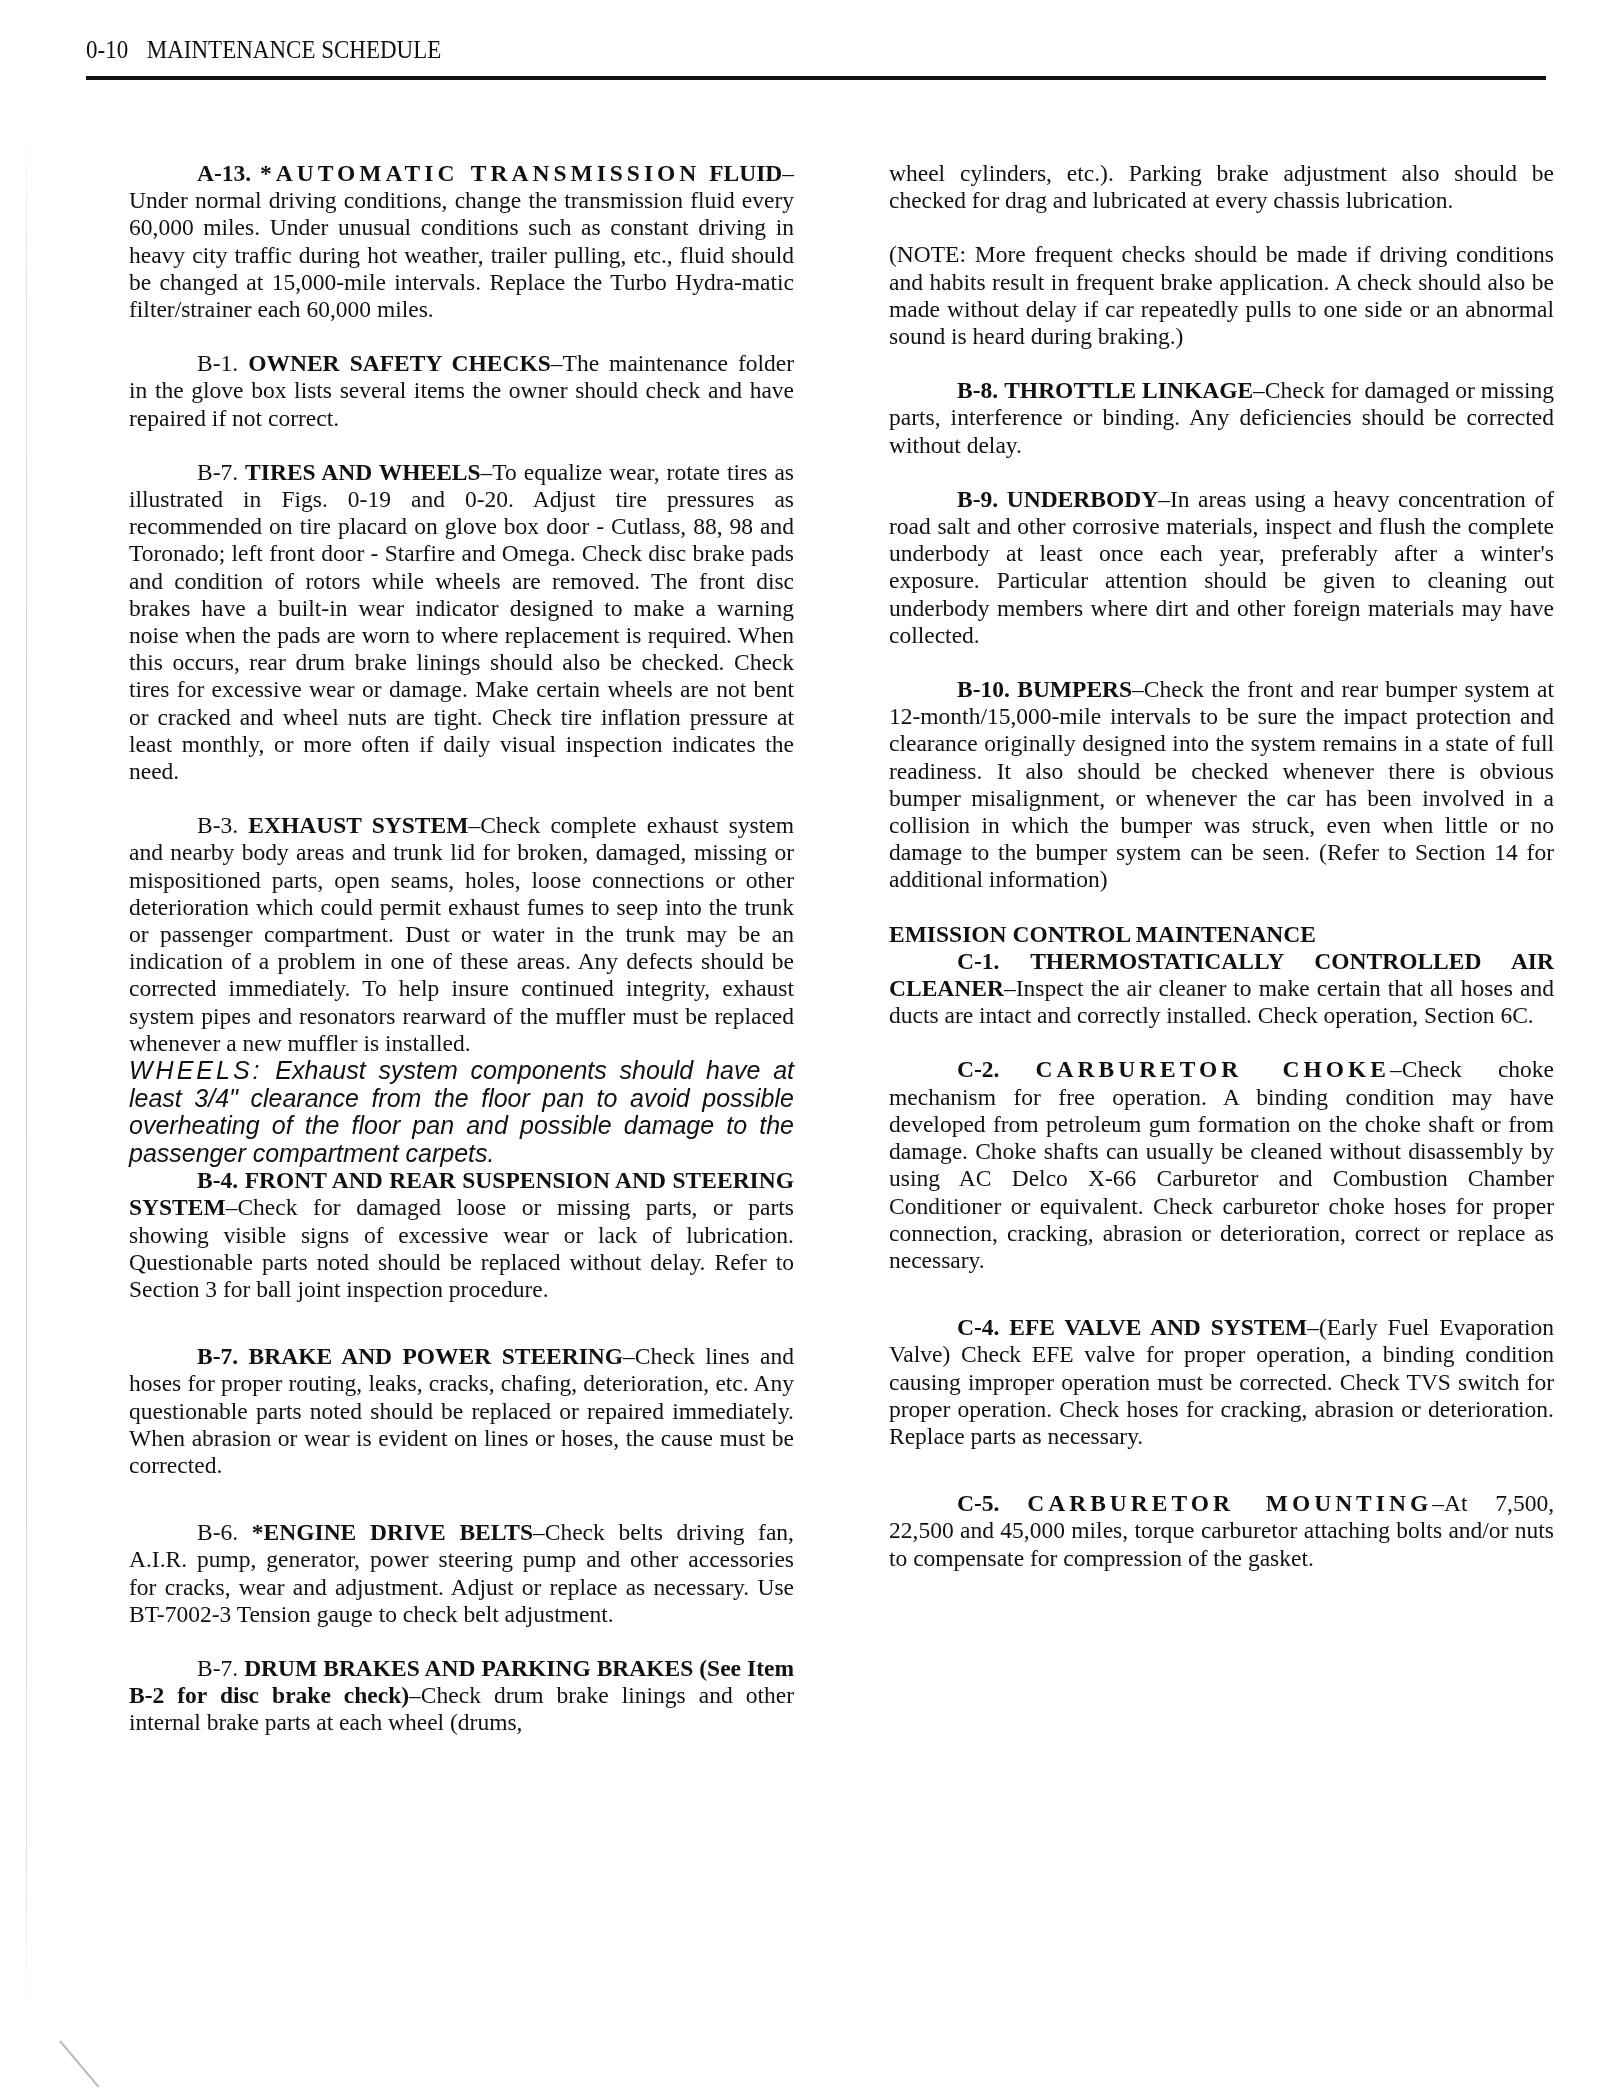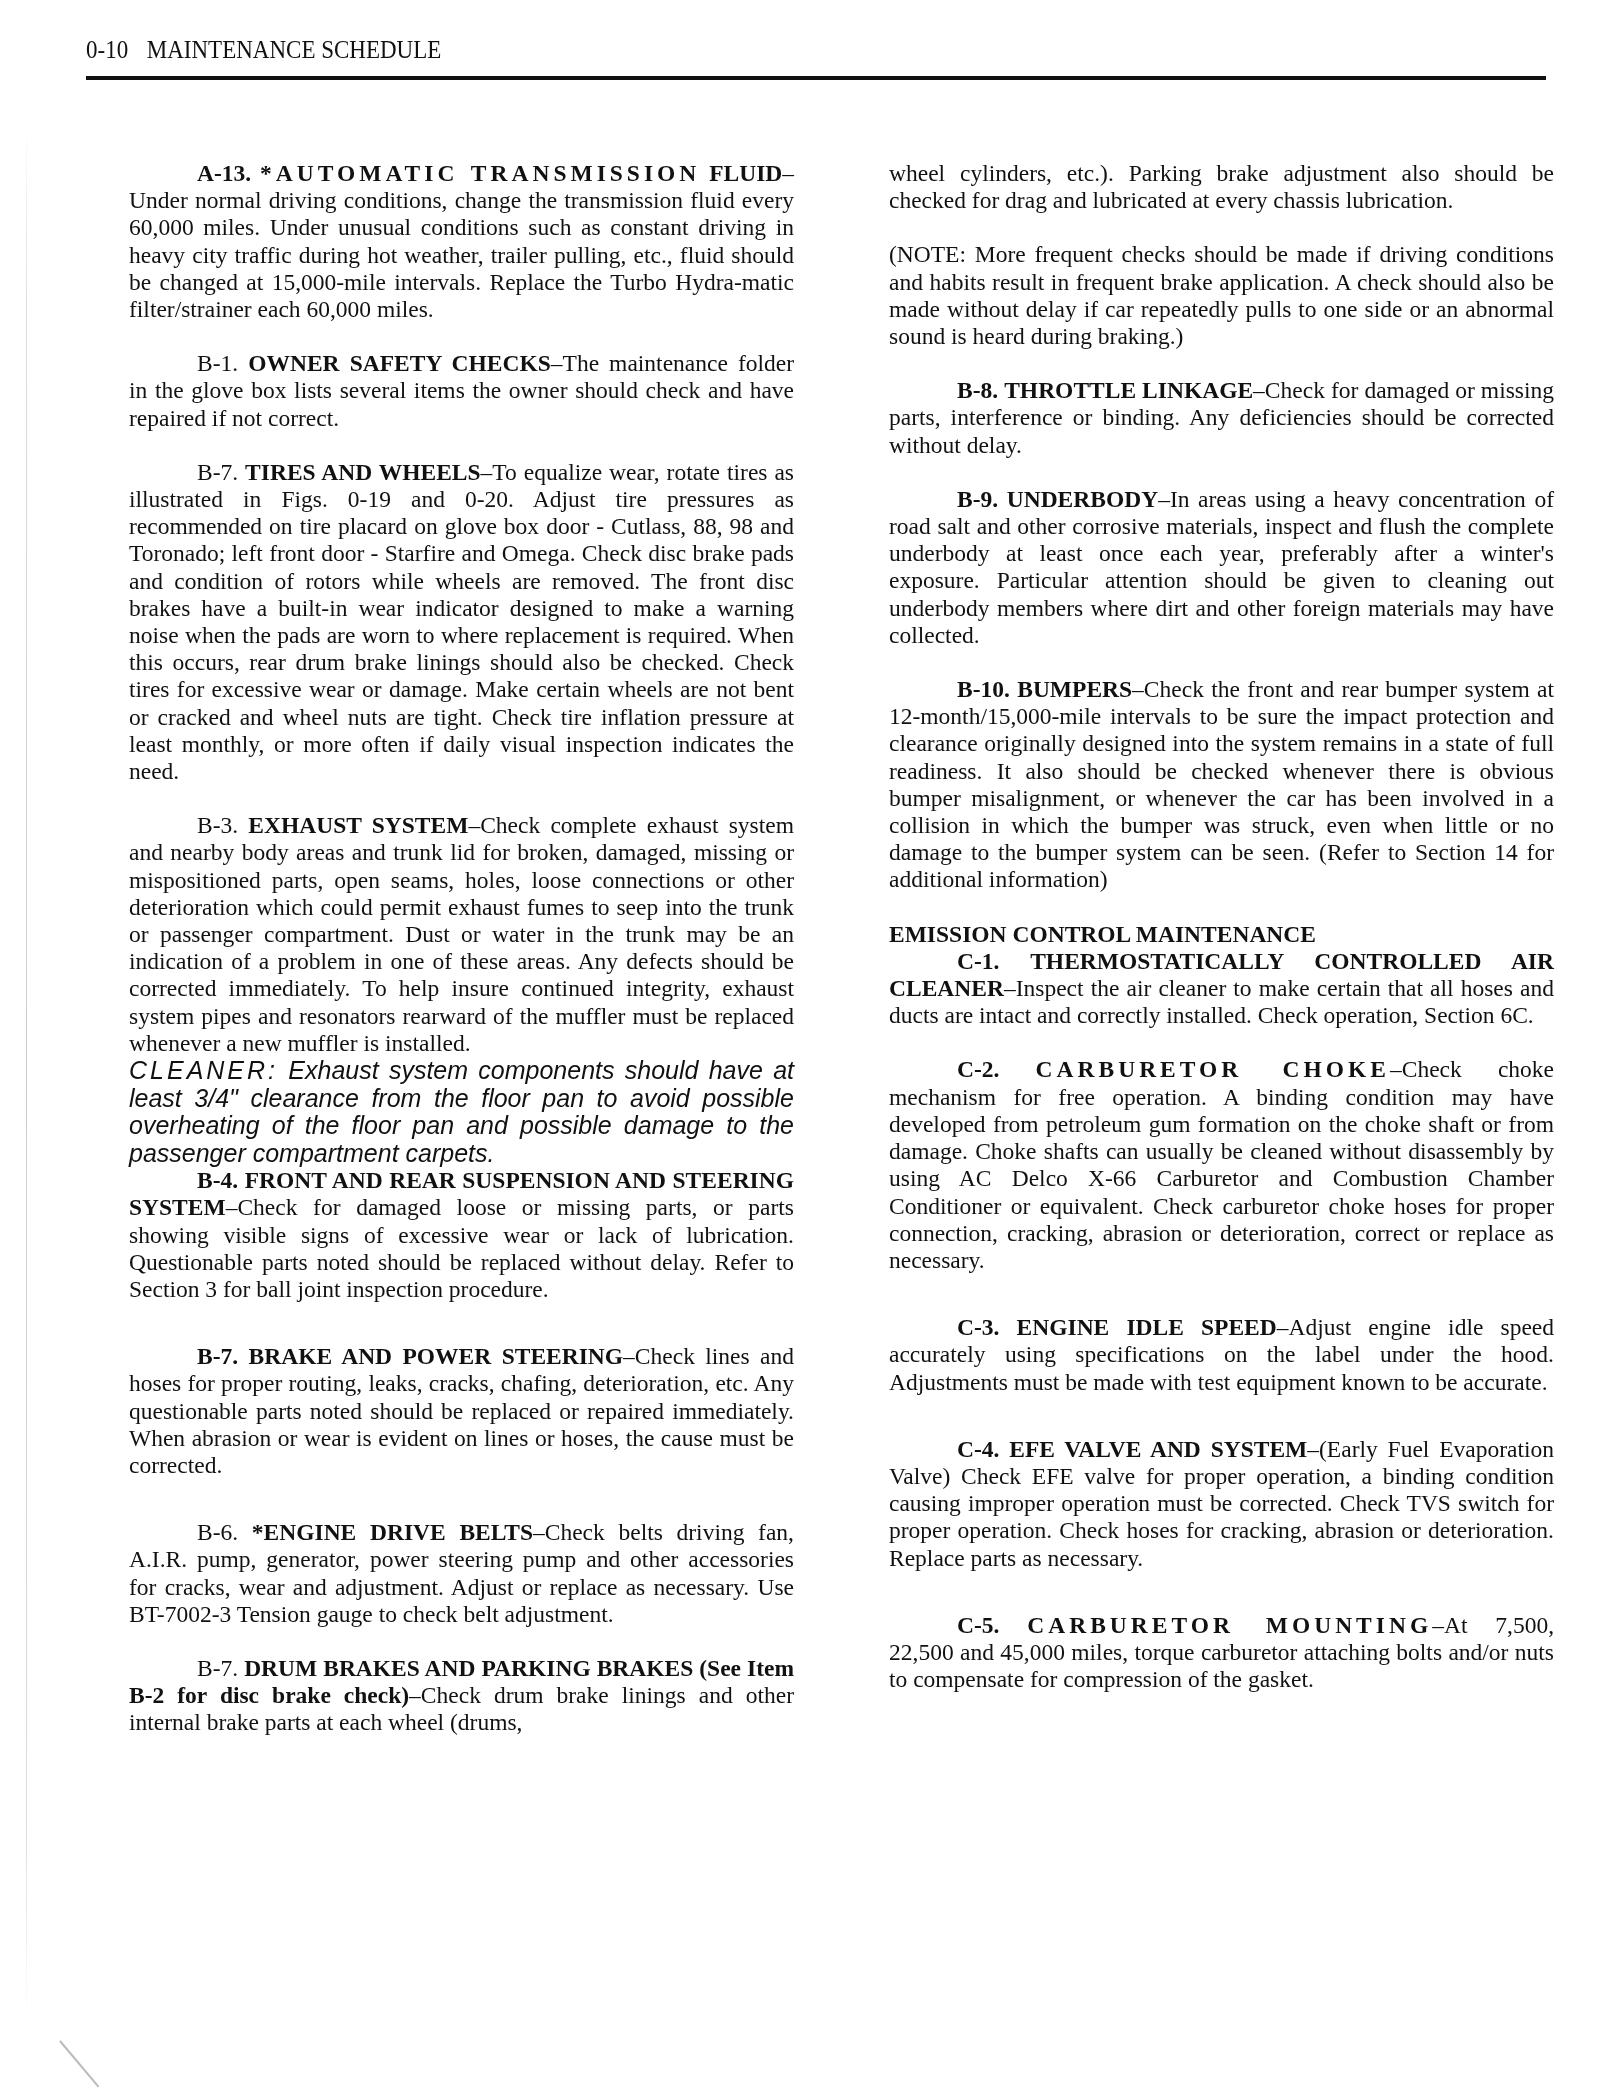--- a/index.html
+++ b/index.html
@@ -53,21 +53,21 @@
       <span>B-7.</span>
       <span class="kw">TIRES AND WHEELS</span><span>–To equalize wear, rotate tires as illustrated in Figs. 0-19 and 0-20. Adjust tire pressures as recommended on tire placard on glove box door - Cutlass, 88, 98 and Toronado; left front door - Starfire and Omega. Check disc brake pads and condition of rotors while wheels are removed. The front disc brakes have a built-in wear indicator designed to make a warning noise when the pads are worn to where replacement is required. When this occurs, rear drum brake linings should also be checked. Check tires for excessive wear or damage. Make certain wheels are not bent or cracked and wheel nuts are tight. Check tire inflation pressure at least monthly, or more often if daily visual inspection indicates the need.</span>
     </p>
 
     <p class="indent">
       <span>B-3.</span>
       <span class="kw">EXHAUST SYSTEM</span><span>–Check complete exhaust system and nearby body areas and trunk lid for broken, damaged, missing or mispositioned parts, open seams, holes, loose connections or other deterioration which could permit exhaust fumes to seep into the trunk or passenger compartment. Dust or water in the trunk may be an indication of a problem in one of these areas. Any defects should be corrected immediately. To help insure continued integrity, exhaust system pipes and resonators rearward of the muffler must be replaced whenever a new muffler is installed.</span>
     </p>
 
     <p class="caution">
-      <span class="lead">CLEANER:</span><span> Exhaust system components should have at least 3/4" clearance from the floor pan to avoid possible overheating of the floor pan and possible damage to the passenger compartment carpets.</span>
+      <span class="lead">WHEELS:</span><span> Exhaust system components should have at least 3/4" clearance from the floor pan to avoid possible overheating of the floor pan and possible damage to the passenger compartment carpets.</span>
     </p>
 
     <p class="block indent">
       <span class="kw">B-4.</span>
       <span class="kw">FRONT AND REAR SUSPENSION AND STEERING SYSTEM</span><span>–Check for damaged loose or missing parts, or parts showing visible signs of excessive wear or lack of lubrication. Questionable parts noted should be replaced without delay. Refer to Section 3 for ball joint inspection procedure.</span>
     </p>
 
     <p class="block indent" style="margin-top:40px">
       <span class="kw">B-7.</span>
       <span class="kw">BRAKE AND POWER STEERING</span><span>–Check lines and hoses for proper routing, leaks, cracks, chafing, deterioration, etc. Any questionable parts noted should be replaced or repaired immediately. When abrasion or wear is evident on lines or hoses, the cause must be corrected.</span>
@@ -110,24 +110,20 @@
     <p class="block indent">
       <span class="kw">C-1.</span>
       <span class="kw">THERMOSTATICALLY CONTROLLED AIR CLEANER</span><span>–Inspect the air cleaner to make certain that all hoses and ducts are intact and correctly installed. Check operation, Section 6C.</span>
     </p>
 
     <p class="block indent">
       <span class="kw">C-2.</span>
       <span class="kw spaced">CARBURETOR CHOKE</span><span>–Check choke mechanism for free operation. A binding condition may have developed from petroleum gum formation on the choke shaft or from damage. Choke shafts can usually be cleaned without disassembly by using AC Delco X-66 Carburetor and Combustion Chamber Conditioner or equivalent. Check carburetor choke hoses for proper connection, cracking, abrasion or deterioration, correct or replace as necessary.</span>
     </p>
 
-    <p class="block indent" style="margin-top:40px">
-      <span class="kw">C-3.</span>
-      <span class="kw">ENGINE IDLE SPEED</span><span>–Adjust engine idle speed accurately using specifications on the label under the hood. Adjustments must be made with test equipment known to be accurate.</span>
-    </p>
 
     <p class="block indent" style="margin-top:40px">
       <span class="kw">C-4.</span>
       <span class="kw">EFE VALVE AND SYSTEM</span><span>–(Early Fuel Evaporation Valve) Check EFE valve for proper operation, a binding condition causing improper operation must be corrected. Check TVS switch for proper operation. Check hoses for cracking, abrasion or deterioration. Replace parts as necessary.</span>
     </p>
 
     <p class="block indent" style="margin-top:40px">
       <span class="kw">C-5.</span>
       <span class="kw spaced">CARBURETOR MOUNTING</span><span>–At 7,500, 22,500 and 45,000 miles, torque carburetor attaching bolts and/or nuts to compensate for compression of the gasket.</span>
     </p>

